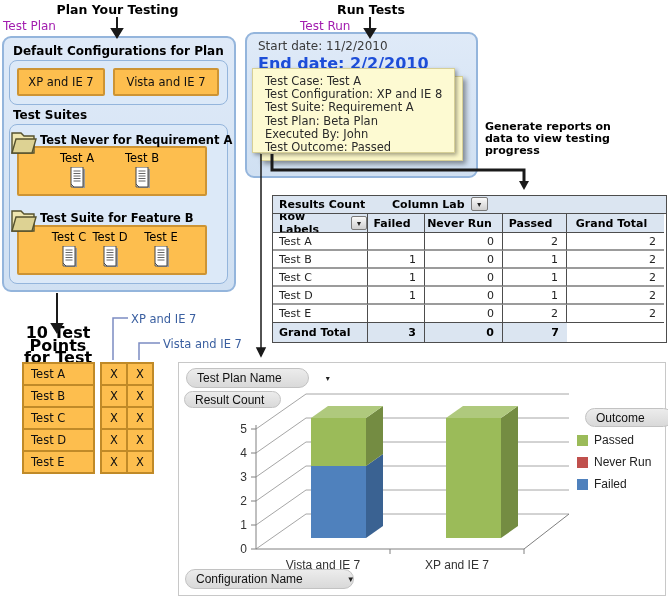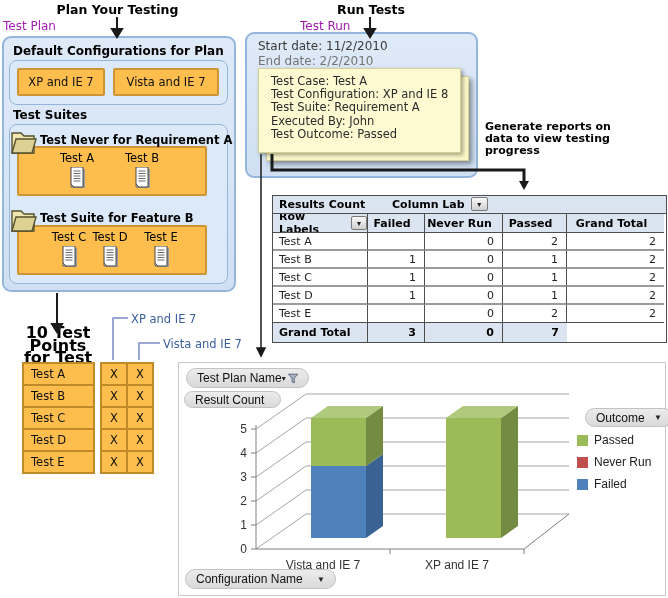--- a/index.html
+++ b/index.html
@@ -11,21 +11,21 @@
   .bluebox{background:linear-gradient(#dfeaf8,#d0e0f2);border:2px solid #94b5dc;border-radius:9px;box-sizing:border-box;}
   .bluebox-inner{background:#dce9f8;border:1px solid #94b5dc;border-radius:8px;box-sizing:border-box;}
   .section-title{font-weight:bold;font-size:12px;white-space:nowrap;}
   .orange{background:#fdbe4e;border:2px solid #cd9434;border-radius:2px;box-sizing:border-box;
           display:flex;align-items:center;justify-content:center;font-size:11.5px;color:#111;}
   .suite-box{background:#fdbe4e;border:2px solid #cd9434;border-radius:2px;box-sizing:border-box;}
   .suite-title{font-weight:bold;font-size:11.5px;white-space:nowrap;}
   .test-col{position:absolute;width:44px;text-align:center;font-size:11.5px;}
   .test-col .tname{display:block;margin-bottom:2px;white-space:nowrap;}
   .note{background:#fdfad2;border:1px solid #d6cf96;box-shadow:2px 2px 4px rgba(0,0,0,.35);box-sizing:border-box;
-        padding:6px 8px 0 12px;font-size:11.5px;line-height:13.2px;color:#2b2b2b;margin-left:6px;}
+        padding:6px 8px 0 12px;font-size:11.5px;line-height:13.2px;color:#2b2b2b;}
   .note-behind{background:#fbf7c8;border:1px solid #d6cf96;box-shadow:3px 3px 5px rgba(0,0,0,.4);}
   .blue-cfg-label{font-size:11.5px;color:#3a5fa0;white-space:nowrap;}
   .tp-title{font-weight:bold;font-size:16px;line-height:12.5px;text-align:center;}
   .tpt{display:grid;grid-auto-rows:22px;border:1px solid #c08a28;background:#c08a28;}
   .tpt-cell{background:#fdbe4e;border:1px solid #c08a28;box-sizing:border-box;display:flex;align-items:center;
             padding-left:7px;font-size:11.5px;color:#111;}
   .tpx{display:grid;grid-template-columns:26px 26px;grid-auto-rows:22px;border:1px solid #c08a28;background:#c08a28;}
   .tpx .tpt-cell{padding-left:0;justify-content:center;}
   .gen-label{font-weight:bold;font-size:11px;line-height:11.8px;width:140px;}
   
@@ -42,21 +42,21 @@
   .pnum{justify-content:flex-end;padding-right:8px;}
   .prow .pcell{height:18px;border-bottom:2px solid #9b9b9b;color:#222;}
   .prow:nth-last-of-type(2) .pcell{border-bottom:1px solid #4d4d4d;}
   .prow.ptotal .pcell{background:#dbe5f1;font-weight:bold;border-bottom:none;height:19px;color:#000;}
   .dd{width:17px;height:14px;background:linear-gradient(#f9f9f9,#cfcfcf);border:1px solid #7a7a7a;border-radius:2px;
       font-size:7px;line-height:1;display:inline-flex;align-items:center;justify-content:center;color:#222;padding:0;cursor:pointer;}
   
   .chartbox{background:#fff;border:1px solid #c8c8c8;box-sizing:border-box;}
   .pill{position:absolute;background:linear-gradient(#ececec,#d9d9d9);border:1px solid #c2c2c2;border-radius:11px;
         display:flex;align-items:center;font-size:12px;color:#111;font-family:"Liberation Sans",sans-serif;
-        padding:0 10px;box-sizing:border-box;white-space:nowrap;cursor:pointer;}
+        padding:0 10px;box-sizing:border-box;white-space:nowrap;cursor:pointer;gap:44px;}
   .pill .caret{font-size:8px;color:#222;margin-left:auto;}
   .legend-item{display:flex;align-items:center;gap:6px;height:14px;margin-bottom:8px;
                font-family:"Liberation Sans",sans-serif;font-size:12px;color:#222;}
   .sw{width:11px;height:11px;display:inline-block;}
   svg text{font-family:"Liberation Sans",sans-serif;}
 </style>
 </head>
 <body>
 
 <div class="canvas">
@@ -159,26 +159,27 @@
           <line x1="4.5" y1="6.5" x2="11.5" y2="6.5"></line>
           <line x1="4.5" y1="9" x2="11.5" y2="9"></line>
           <line x1="4.5" y1="11.5" x2="11.5" y2="11.5"></line>
           <line x1="4.5" y1="14" x2="11.5" y2="14"></line>
         </g>
     </svg>
   </div>
 
   <div class="abs bluebox" style="left:245px;top:32px;width:233px;height:146px;"></div>
   <div class="abs" style="left:258px;top:39px;font-size:12px;color:#3a3a3a;">Start date: 11/2/2010</div>
-  <div class="abs" style="left:258px;top:54px;font-size:12px;color:#737373;">End date: 2/2/2010</div>
+  <div class="abs" style="left:258px;top:54px;font-size:16px;color:#1d4ed8;font-weight:bold;">End date: 2/2/2010</div>
   <div class="abs note note-behind" style="left:260px;top:76px;width:203px;height:85px;"></div>
   <div class="abs note" style="left:252px;top:68px;width:203px;height:85px;">
     <div>Test Case: Test A</div>
     <div>Test Configuration: XP and IE 8</div>
     <div>Test Suite: Requirement A</div>
+    <div>Test Plan: Beta Plan</div>
     <div>Executed By: John</div>
     <div>Test Outcome: Passed</div>
   </div>
 
   <div class="abs gen-label" style="left:485px;top:121px;">Generate reports on data to view testing progress</div>
 
   <div class="abs tp-title" style="left:8px;top:327px;width:100px;">
     <div>10 Test Points</div>
     <div>for Test Plan</div>
   </div>
@@ -330,21 +331,21 @@
         </div>
         <div class="legend-item">
           <span class="sw" style="background: rgb(192, 80, 77);"></span>
           <span>Never Run</span>
         </div>
         <div class="legend-item">
           <span class="sw" style="background: rgb(79, 129, 189);"></span>
           <span>Failed</span>
         </div>
       </div>
-    <div class="pill" style="left:6px;top:206px;width:151px;height:20px;text-align:right;">
+    <div class="pill" style="left:6px;top:206px;width:169px;height:20px;text-align:right;">
       <span>Configuration Name</span>
       <span class="caret">▼</span>
     </div>
   </div>
 
   <svg class="abs" style="left:0;top:0;pointer-events:none;" width="668" height="598">
     <g stroke="#1a1a1a" stroke-width="2" fill="#1a1a1a">
       <line x1="117" y1="17" x2="117" y2="30"></line>
       <polygon points="112,29 122,29 117,37"></polygon>
       <line x1="370" y1="17" x2="370" y2="30"></line>

